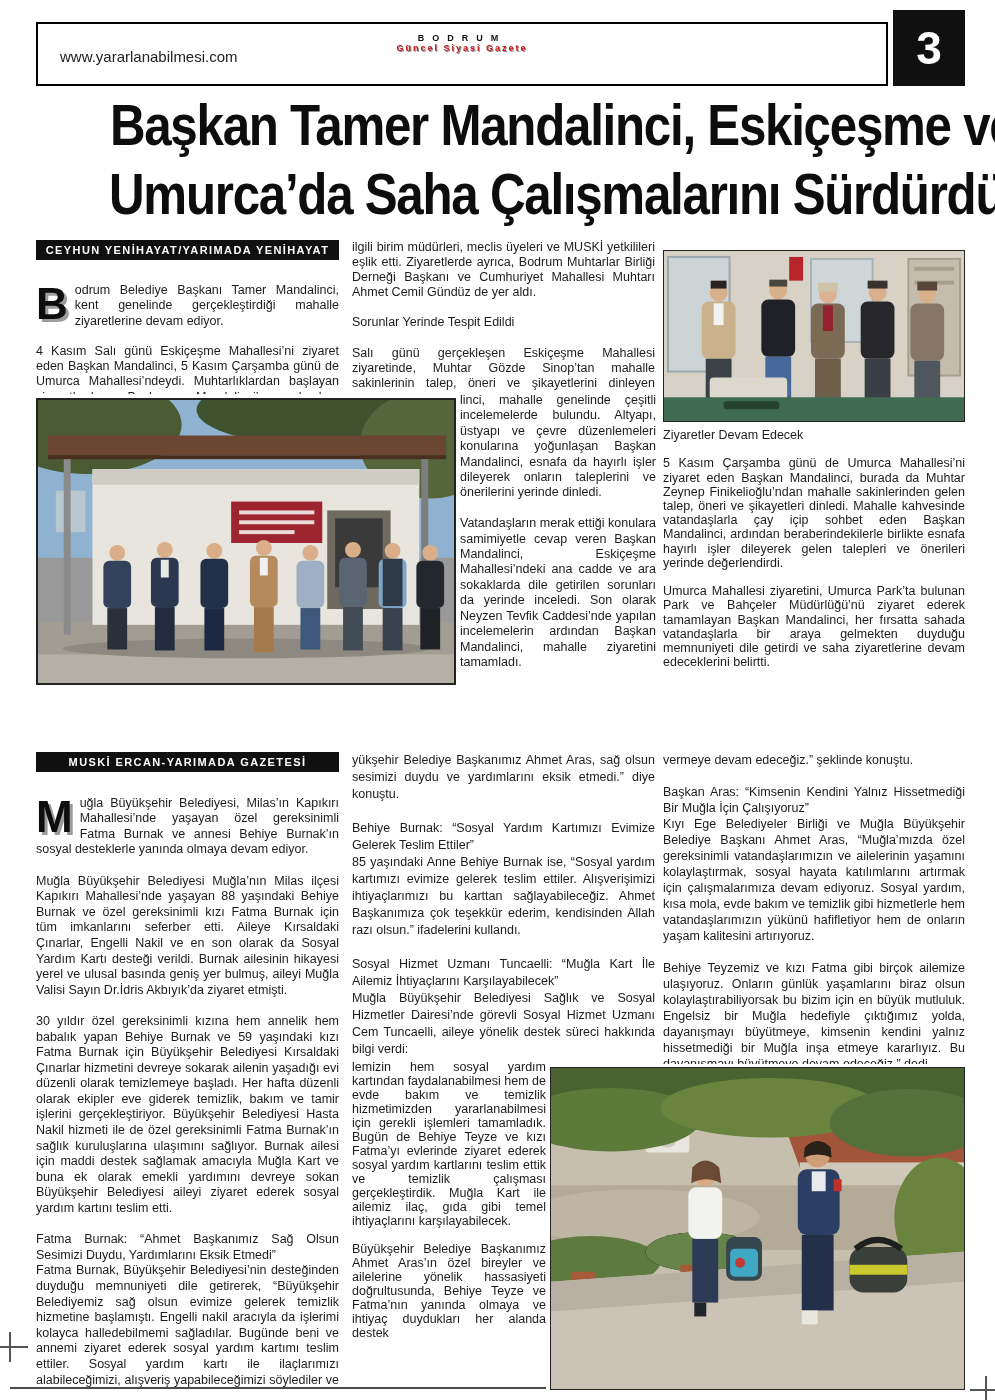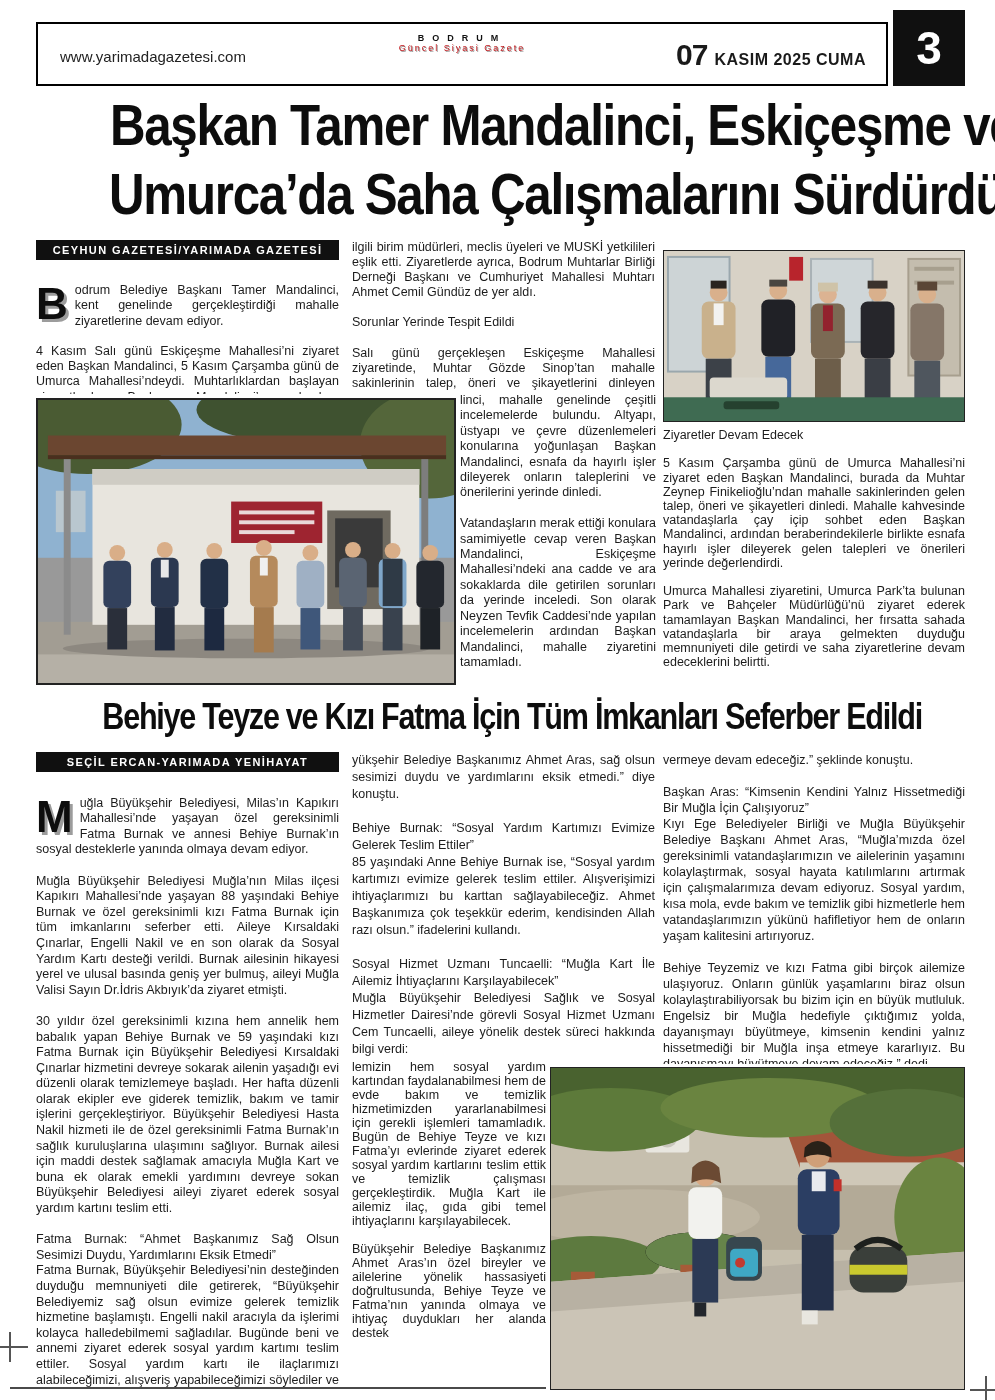--- a/index.html
+++ b/index.html
@@ -13,21 +13,21 @@
     position:absolute; left:36px; top:22px; width:852px; height:64px;
     border:2px solid #000; box-sizing:border-box;
   }
   .site-url { position:absolute; left:22px; top:24px; font-size:15px; color:#222; }
   .logo { position:absolute; left:50%; top:1px; transform:translateX(-50%); text-align:center; width:280px; line-height:1; }
   .logo-city { display:block; font-size:9px; font-weight:bold; letter-spacing:8px; color:#111; margin-top:9px; }
   .logo-name {
     display:block; font-family:"DejaVu Serif", serif; font-style:italic; font-weight:bold;
     font-size:35px; color:#c2181c; letter-spacing:-1px; margin-top:-2px;
   }
-  .logo-tagline { display:block; font-size:9px; font-weight:normal; color:#c2181c; letter-spacing:2px; margin-top:1px; text-shadow:1px 1px 0 rgba(0,0,0,0.45); }
+  .logo-tagline { display:block; font-size:9px; font-weight:bold; color:#c2181c; letter-spacing:2px; margin-top:1px; text-shadow:1px 1px 0 rgba(0,0,0,0.45); }
   .date-block { position:absolute; right:20px; top:14px; display:flex; align-items:baseline; gap:7px; }
   .date-day { font-size:30px; font-weight:bold; letter-spacing:-1px; }
   .date-rest { font-size:16px; font-weight:bold; letter-spacing:0.5px; }
   .pagenum {
     position:absolute; left:893px; top:10px; width:72px; height:76px; background:#101010;
     color:#fff; font-size:46px; font-weight:bold; display:flex; align-items:center; justify-content:center;
   }
   
   .headline { position:absolute; left:30px; width:935px; text-align:center; font-weight:bold; color:#0d0d0d; }
   .hl { display:inline-block; transform:scaleX(0.85); transform-origin:center center; white-space:nowrap; letter-spacing:-1.5px; }
@@ -67,38 +67,34 @@
   .bottom-rule { position:absolute; left:10px; top:1387px; width:536px; height:2px; background:#4a4a4a; }
   .crop-h { position:absolute; background:#555; height:1.5px; }
   .crop-v { position:absolute; background:#555; width:1.5px; }
 </style>
 </head>
 <body>
 
 <div class="page">
 
   <div class="masthead-box">
-    <span class="site-url">www.yarimadagazetesi.com</span>
+    <span class="site-url">www.yararlanabilmesi.com</span>
     <div class="logo">
       <span class="logo-city">BODRUM</span>
       <span class="logo-tagline">Güncel Siyasi Gazete</span>
     </div>
-    <div class="date-block">
-      <span class="date-day">07</span>
-      <span class="date-rest">KASIM 2025 CUMA</span>
-    </div>
   </div>
   <div class="pagenum">3</div>
 
   <div class="headline" id="h1">
     <span class="hl">Başkan Tamer Mandalinci, Eskiçeşme ve</span><br>
     <span class="hl">Umurca’da Saha Çalışmalarını Sürdürdü</span>
   </div>
 
-  <div class="byline" id="byline1">CEYHUN GAZETESİ/YARIMADA GAZETESİ</div>
+  <div class="byline" id="byline1">CEYHUN YENİHAYAT/YARIMADA YENİHAYAT</div>
 
   <div class="bt" id="a1c1">
     <span class="dropcap">B</span><span>odrum Belediye Başkanı Tamer Mandalinci, kent genelinde gerçekleştirdiği mahalle ziyaretlerine devam ediyor.
 
 4 Kasım Salı günü Eskiçeşme Mahallesi’ni ziyaret eden Başkan Mandalinci, 5 Kasım Çarşamba günü de Umurca Mahallesi’ndeydi. Muhtarlıklardan başlayan ziyaretlerde Başkan Mandalinci’ye başkan yardımcıları,</span>
   </div>
 
   <div class="bt" id="a1c2top">ilgili birim müdürleri, meclis üyeleri ve MUSKİ yetkilileri eşlik etti. Ziyaretlerde ayrıca, Bodrum Muhtarlar Birliği Derneği Başkanı ve Cumhuriyet Mahallesi Muhtarı Ahmet Cemil Gündüz de yer aldı.
 
 Sorunlar Yerinde Tespit Edildi
@@ -223,25 +219,22 @@
           <rect x="255" y="31" width="20" height="9" fill="#5a4636"></rect>
           <rect x="248" y="53" width="34" height="58" rx="7" fill="#857668"></rect>
           <rect x="252" y="111" width="26" height="48" fill="#4f565e"></rect>
         </g>
       <rect x="46" y="128" width="78" height="22" rx="4" fill="#dcd8ce"></rect>
       <rect x="0" y="148" width="302" height="24" fill="#3f6b52"></rect>
       <rect x="60" y="152" width="56" height="8" rx="3" fill="#25412f"></rect>
     </svg>
   </figure>
 
-  <div class="headline" id="h2">
-    <span class="hl">Behiye Teyze ve Kızı Fatma İçin Tüm İmkanları Seferber Edildi</span>
-  </div>
-
-  <div class="byline" id="byline2">SEÇİL ERCAN-YARIMADA YENİHAYAT</div>
+
+  <div class="byline" id="byline2">MUSKİ ERCAN-YARIMADA GAZETESİ</div>
 
   <div class="bt" id="a2c1">
     <span class="dropcap">M</span><span>uğla Büyükşehir Belediyesi, Milas’ın Kapıkırı Mahallesi’nde yaşayan özel gereksinimli Fatma Burnak ve annesi Behiye Burnak’ın sosyal desteklerle yanında olmaya devam ediyor.
 
 Muğla Büyükşehir Belediyesi Muğla’nın Milas ilçesi Kapıkırı Mahallesi’nde yaşayan 88 yaşındaki Behiye Burnak ve özel gereksinimli kızı Fatma Burnak için tüm imkanlarını seferber etti. Aileye Kırsaldaki Çınarlar, Engelli Nakil ve en son olarak da Sosyal Yardım Kartı desteği verildi. Burnak ailesinin hikayesi yerel ve ulusal basında geniş yer bulmuş, aileyi Muğla Valisi Sayın Dr.İdris Akbıyık’da ziyaret etmişti.
 
 30 yıldır özel gereksinimli kızına hem annelik hem babalık yapan Behiye Burnak ve 59 yaşındaki kızı Fatma Burnak için Büyükşehir Belediyesi Kırsaldaki Çınarlar hizmetini devreye sokarak ailenin yaşadığı evi düzenli olarak temizlemeye başladı. Her hafta düzenli olarak ekipler eve giderek temizlik, bakım ve tamir işlerini gerçekleştiriyor. Büyükşehir Belediyesi Hasta Nakil hizmeti ile de özel gereksinimli Fatma Burnak’ın sağlık kuruluşlarına ulaşımını sağlıyor. Burnak ailesi için maddi destek sağlamak amacıyla Muğla Kart ve buna ek olarak emekli yardımını devreye sokan Büyükşehir Belediyesi aileyi ziyaret ederek sosyal yardım kartını teslim etti.
 
 Fatma Burnak: “Ahmet Başkanımız Sağ Olsun Sesimizi Duydu, Yardımlarını Eksik Etmedi”
 Fatma Burnak, Büyükşehir Belediyesi’nin desteğinden duyduğu memnuniyeti dile getirerek, “Büyükşehir Belediyemiz sağ olsun evimize gelerek temizlik hizmetine başlamıştı. Engelli nakil aracıyla da işlerimi kolayca halledebilmemi sağladılar. Bugünde beni ve annemi ziyaret ederek sosyal yardım kartımı teslim ettiler. Sosyal yardım kartı ile ilaçlarımızı alabileceğimizi, alışveriş yapabileceğimizi söylediler ve bizi bilgilendirdiler. Bü-</span>

